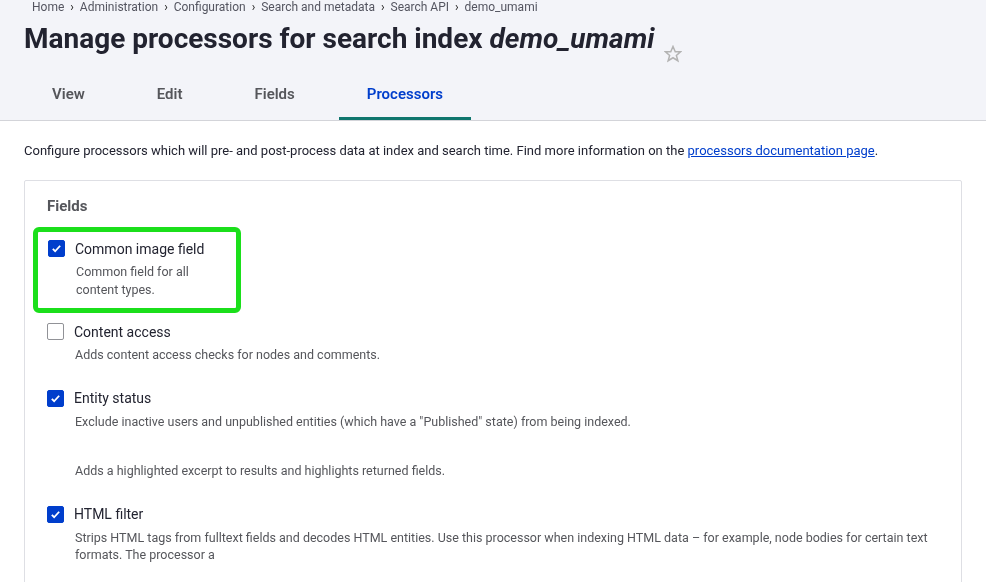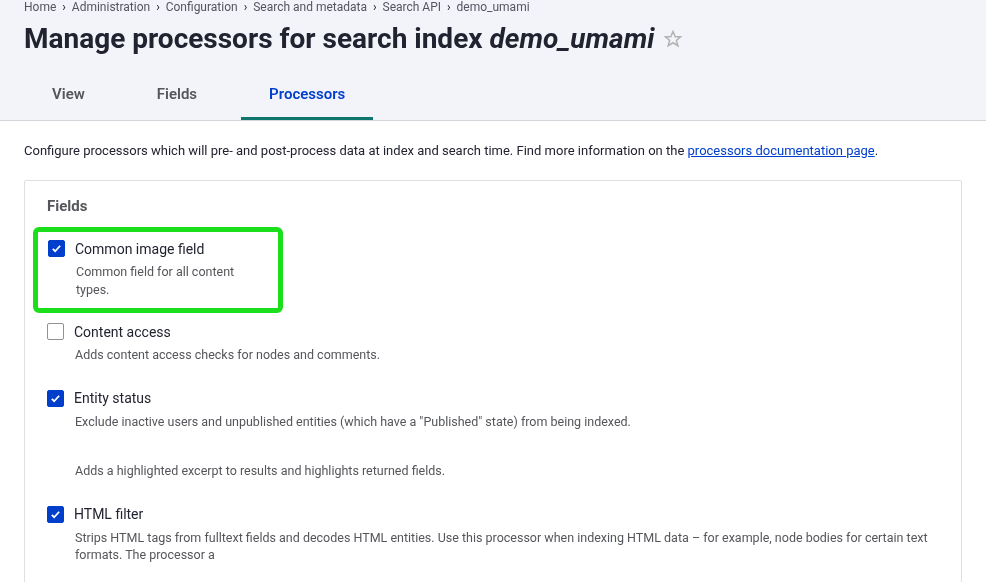--- a/index.html
+++ b/index.html
@@ -14,29 +14,30 @@
     background: #f3f4f9;
     border-bottom: 1px solid #d3d4d9;
     padding: 0 24px;
   }
   .breadcrumb {
     font-size: 12px;
     color: #222;
     padding: 0 0 4px 0;
     white-space: nowrap;
     overflow: hidden;
+    margin-left: 8px;
   }
   .breadcrumb span { color: #545560; }
   .page-title {
     font-size: 28px;
     font-weight: 700;
     color: #222330;
     padding: 4px 0 18px 0;
     display: flex;
-    align-items: flex-start;
+    align-items: flex-end;
     gap: 10px;
   }
   .page-title em { font-style: italic; }
   .star-icon {
     width: 18px; height: 18px;
     display: inline-block;
     vertical-align: middle;
   }
   .tabs {
     display: flex;
@@ -115,21 +116,21 @@
   .proc-label {
     font-size: 14px;
     color: #222330;
   }
   .highlight-box {
     border: 5px solid #1bdf1b;
     border-radius: 6px;
     padding: 8px 10px 10px 10px;
     margin-left: -14px;
     margin-top: -4px;
-    width: 250px;
+    width: 208px;
   }
   .highlight-box .processor-desc { margin-left: 28px; }
 </style>
 </head>
 <body>
 
 <div class="top-region">
   <div class="breadcrumb">
     <span>Home</span> &nbsp;›&nbsp;
     <span>Administration</span> &nbsp;›&nbsp;
@@ -145,20 +146,21 @@
     </span>
     <span class="star-icon">
       <svg viewBox="0 0 24 24" width="18" height="18" fill="none" stroke="#b3b3b3" stroke-width="2">
         <polygon points="12,2 15,9 22,9 16.5,14 18.5,21 12,17 5.5,21 7.5,14 2,9 9,9"></polygon>
       </svg>
     </span>
   </h1>
 
   <div class="tabs">
     <div class="tab">View</div>
+    <div class="tab">Edit</div>
     <div class="tab">Fields</div>
     <div class="tab active">Processors</div>
   </div>
 </div>
 
 <div class="content">
   <p class="intro">
     <span>Configure processors which will pre- and post-process data at index and search time. Find more information on the </span><a href="#">processors documentation page</a><span>.</span>
   </p>
 

